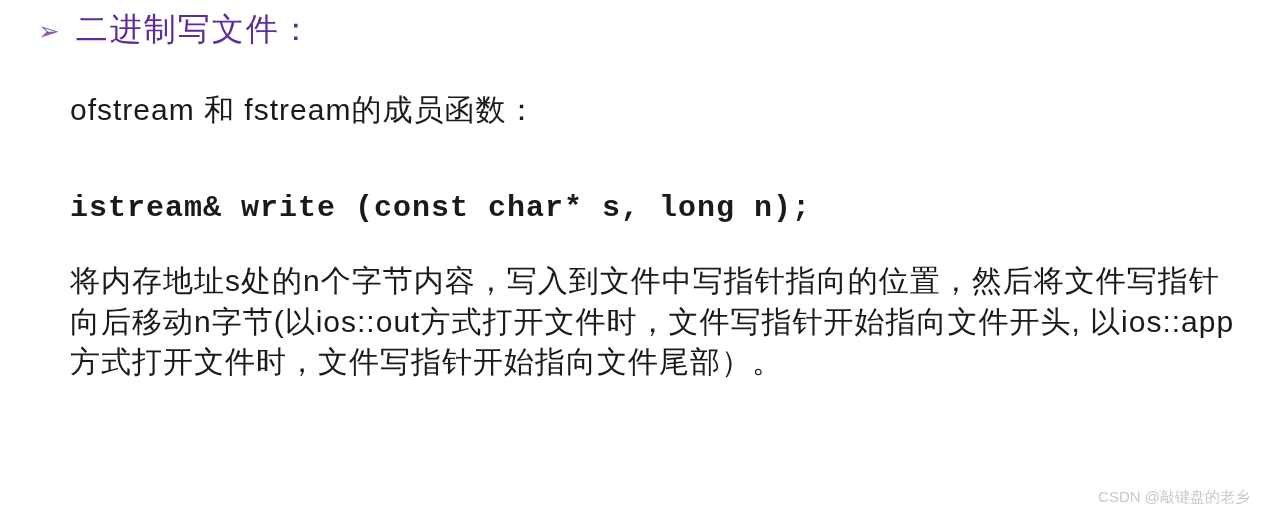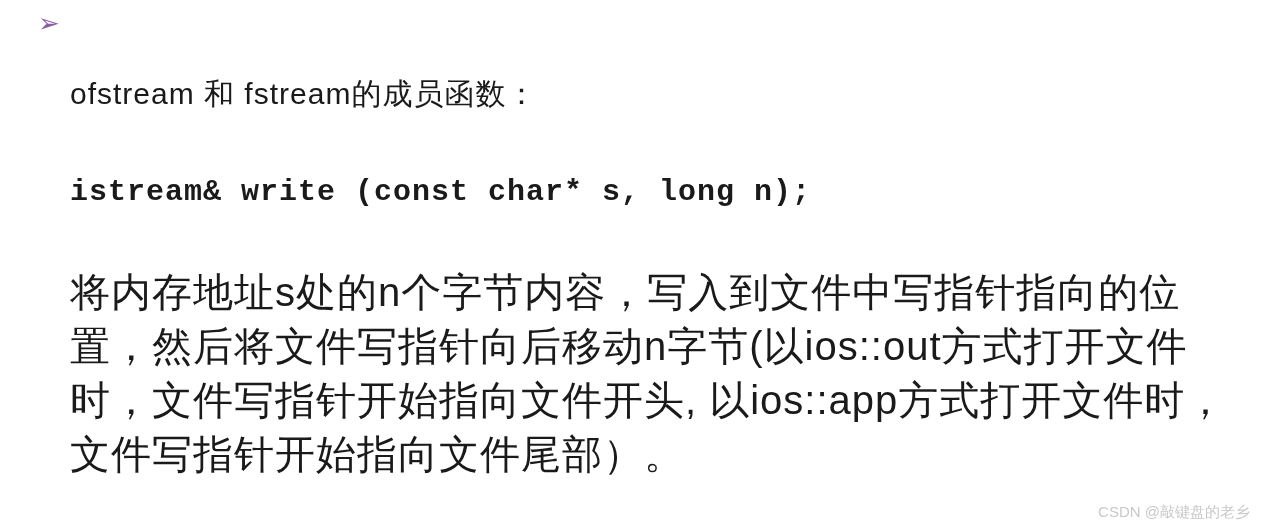--- a/index.html
+++ b/index.html
@@ -47,39 +47,40 @@
     .code-line {
       color: #1a1a1a;
       font-family: "Courier New", Consolas, monospace;
       font-size: 30px;
       font-weight: bold;
       margin-top: 60px;
       letter-spacing: 1px;
     }
     .description {
       color: #1a1a1a;
-      font-size: 40px;
-      margin-top: 56px;
+      font-size: 30px;
+      margin-top: 36px;
       line-height: 1.35;
       letter-spacing: 1px;
     }
     .watermark {
       position: absolute;
       right: 24px;
-      bottom: 5px;
+      bottom: 20px;
       color: rgba(170, 170, 170, 0.65);
       font-size: 15px;
       font-family: "Microsoft YaHei", sans-serif;
     }
   </style>
 </head>
 <body>
 
 <div class="header-row">
   <span class="bullet-icon">➢</span>
+  <span class="heading-text">二进制写文件：</span>
 </div>
 
 <div class="content-block">
   <div class="members-line">ofstream 和 fstream的成员函数：</div>
   <div class="code-line">istream&amp; write (const char* s, long n);</div>
   <div class="description"> 将内存地址s处的n个字节内容，写入到文件中写指针指向的位置，然后将文件写指针向后移动n字节(以ios::out方式打开文件时，文件写指针开始指向文件开头, 以ios::app方式打开文件时，文件写指针开始指向文件尾部）。</div>
 </div>
 
 <div class="watermark">CSDN @敲键盘的老乡</div>
 

